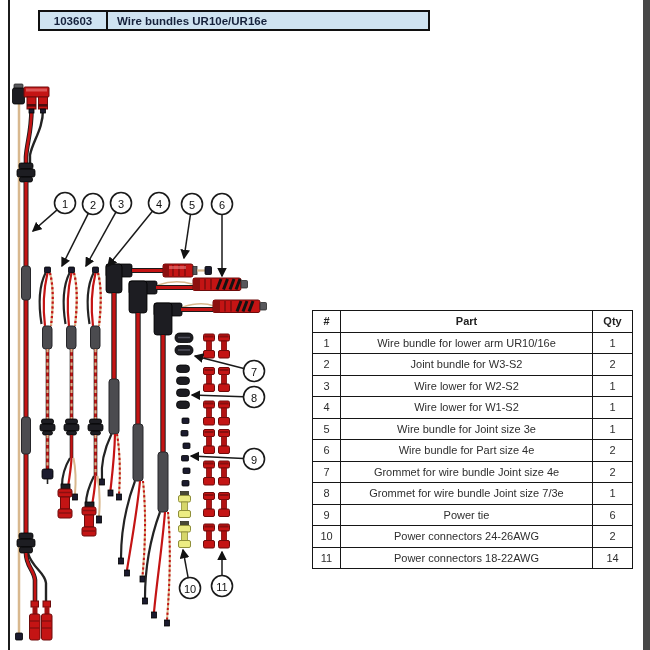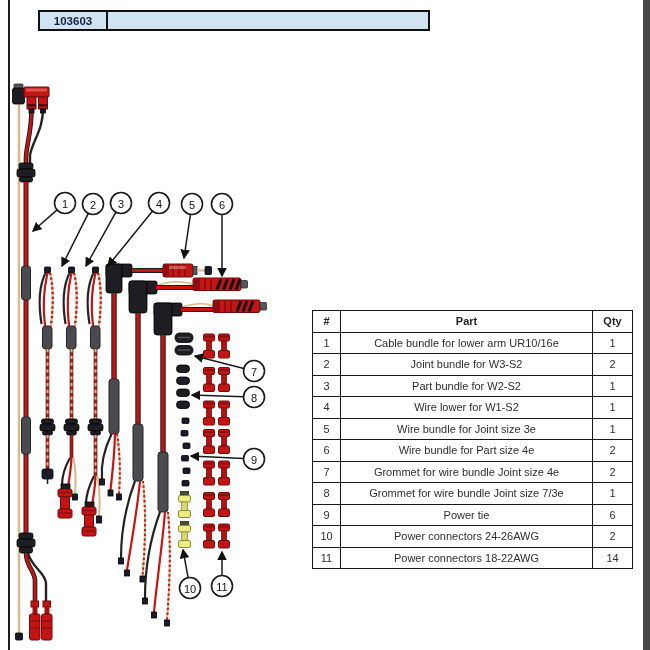--- a/index.html
+++ b/index.html
@@ -46,20 +46,21 @@
 </style>
 </head>
 <body>
 
 <div id="page">
   <div id="left-edge"></div>
   <div id="right-edge"></div>
 
   <div id="hdr">
     <div class="cell1">103603</div>
+    <div class="cell2">Wire bundles UR10e/UR16e</div>
   </div>
 
   <svg id="diag" width="650" height="650" viewBox="0 0 650 650">
     <defs>
       <marker id="arrowhead" viewBox="0 0 10 10" refX="8.5" refY="5" markerWidth="6.5" markerHeight="6.5" orient="auto-start-reverse">
         <path d="M0,0 L10,5 L0,10 z" fill="#111"></path>
       </marker>
     </defs>
 
     <g>
@@ -392,31 +393,31 @@
       <thead>
         <tr>
           <th>#</th>
           <th>Part</th>
           <th>Qty</th>
         </tr>
       </thead>
       <tbody id="parts-table-body">
           <tr>
             <td>1</td>
-            <td>Cable bundle for lower arm UR10/16e</td>
+            <td>Wire bundle for lower arm UR10/16e</td>
             <td>1</td>
           </tr>
           <tr>
             <td>2</td>
             <td>Joint bundle for W3-S2</td>
             <td>2</td>
           </tr>
           <tr>
             <td>3</td>
-            <td>Part bundle for W2-S2</td>
+            <td>Wire lower for W2-S2</td>
             <td>1</td>
           </tr>
           <tr>
             <td>4</td>
             <td>Wire lower for W1-S2</td>
             <td>1</td>
           </tr>
           <tr>
             <td>5</td>
             <td>Wire bundle for Joint size 3e</td>

